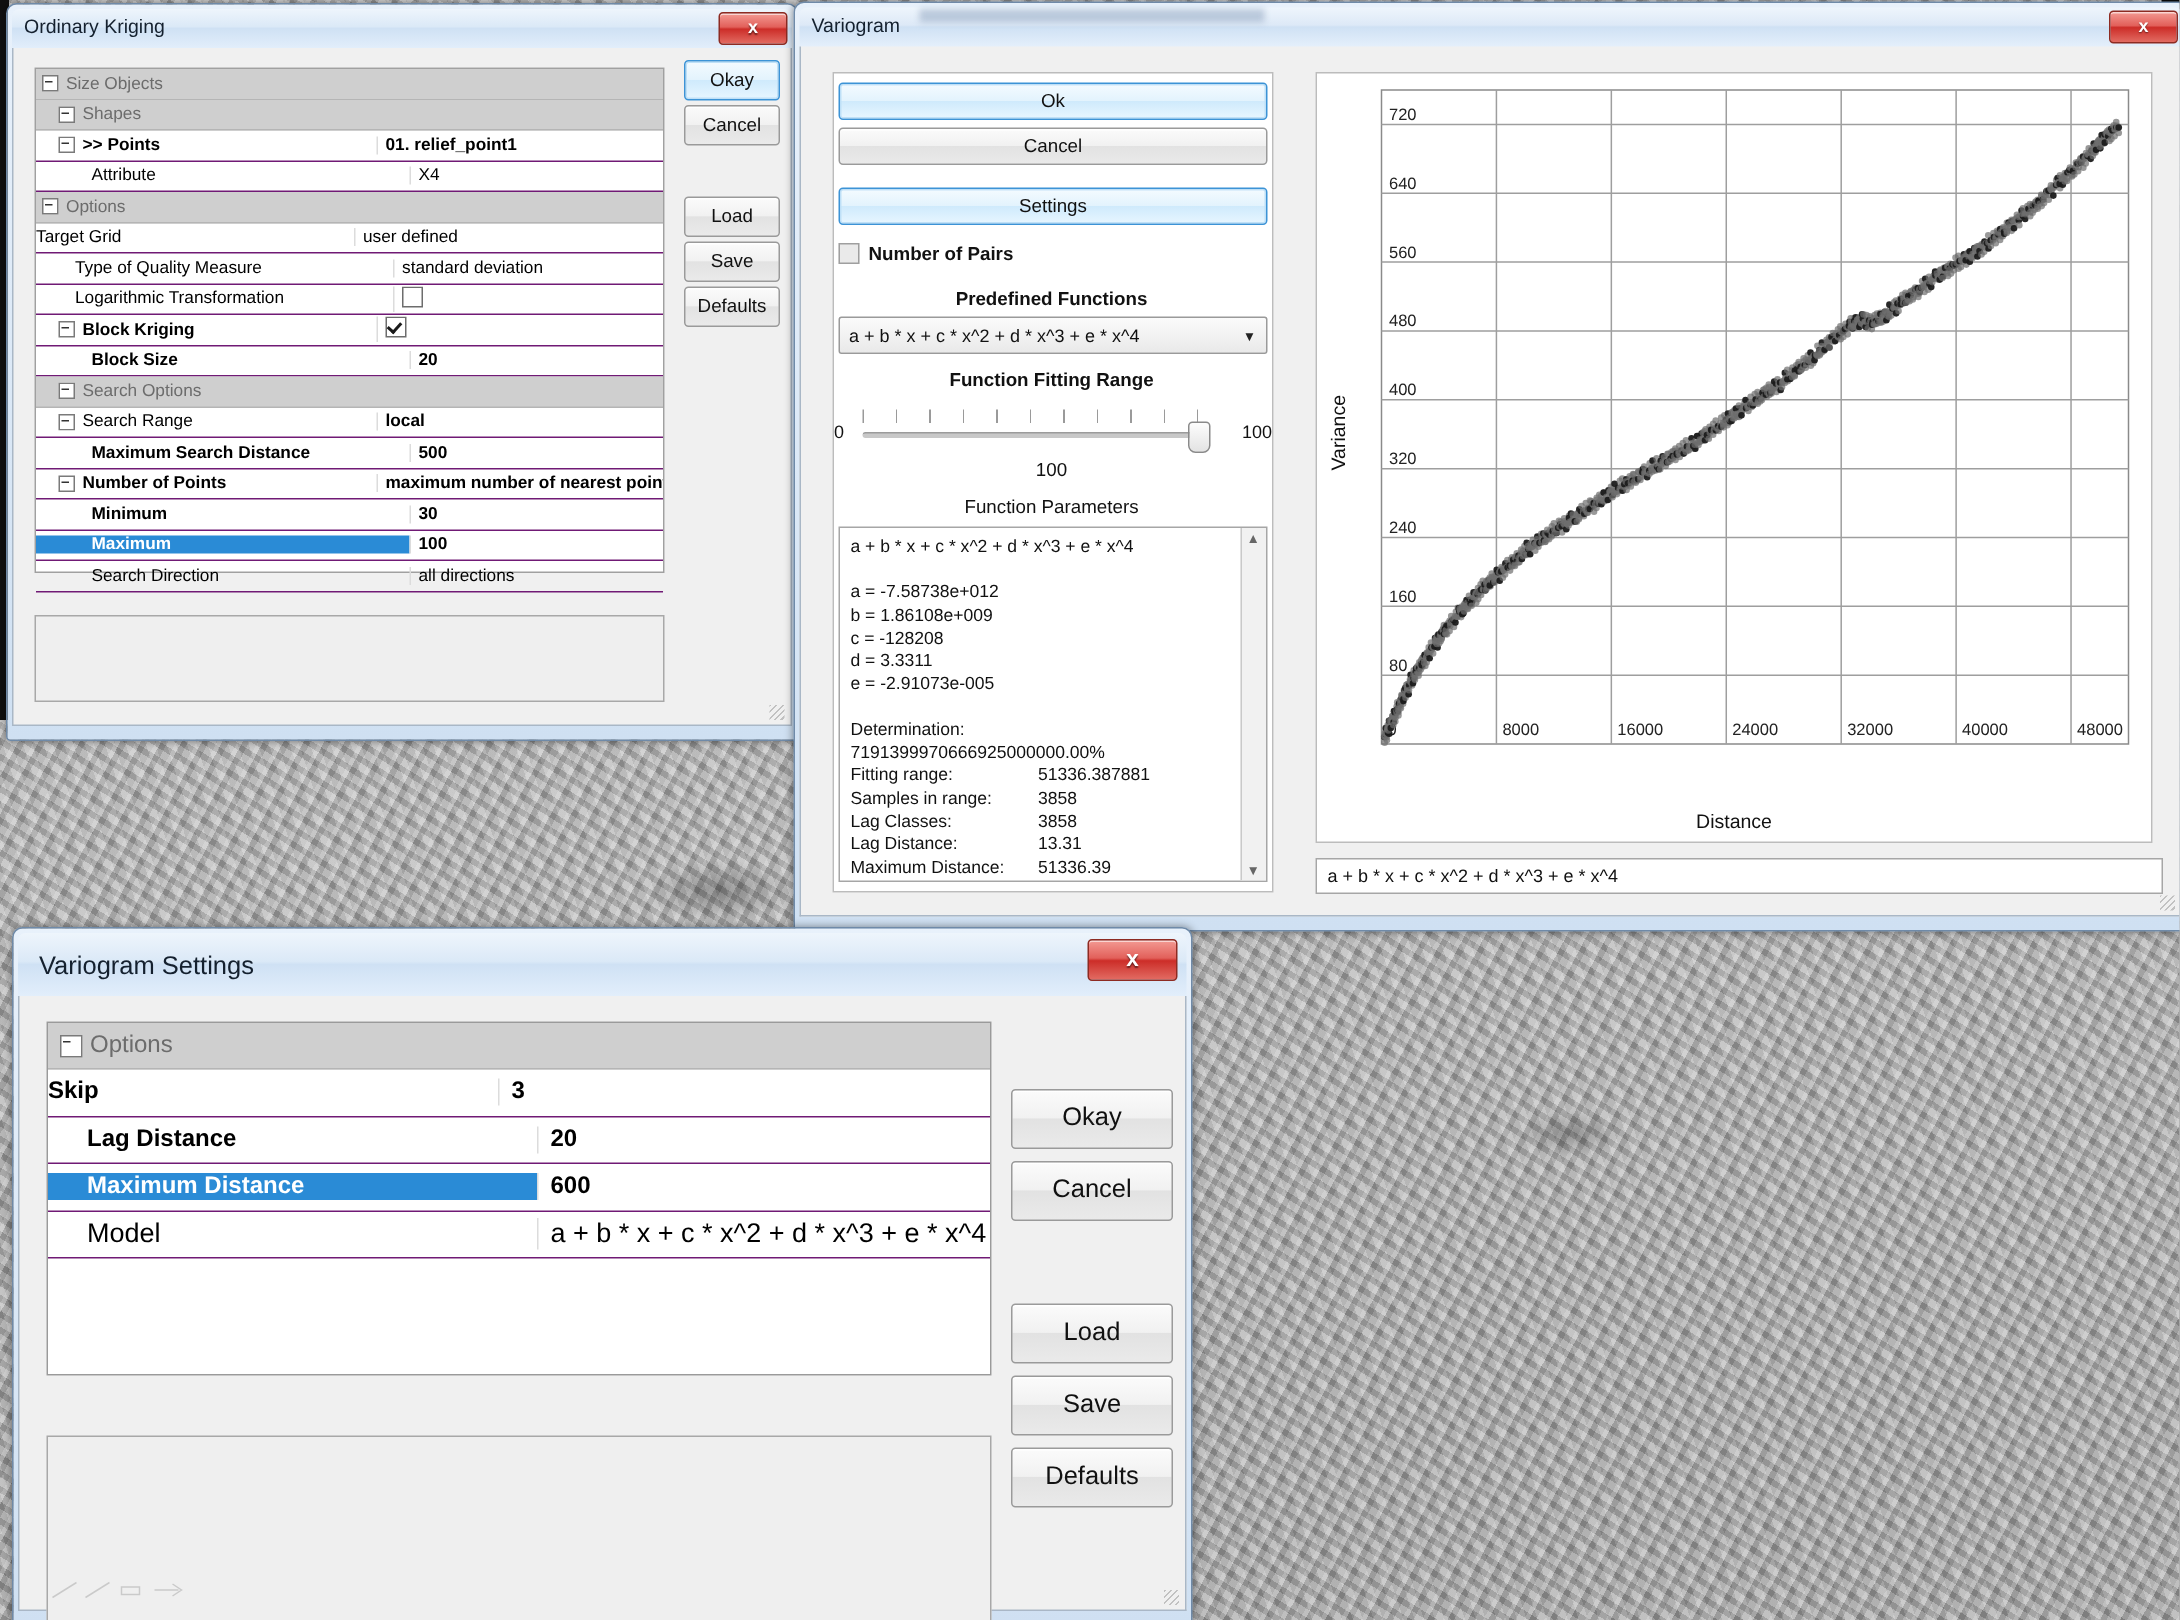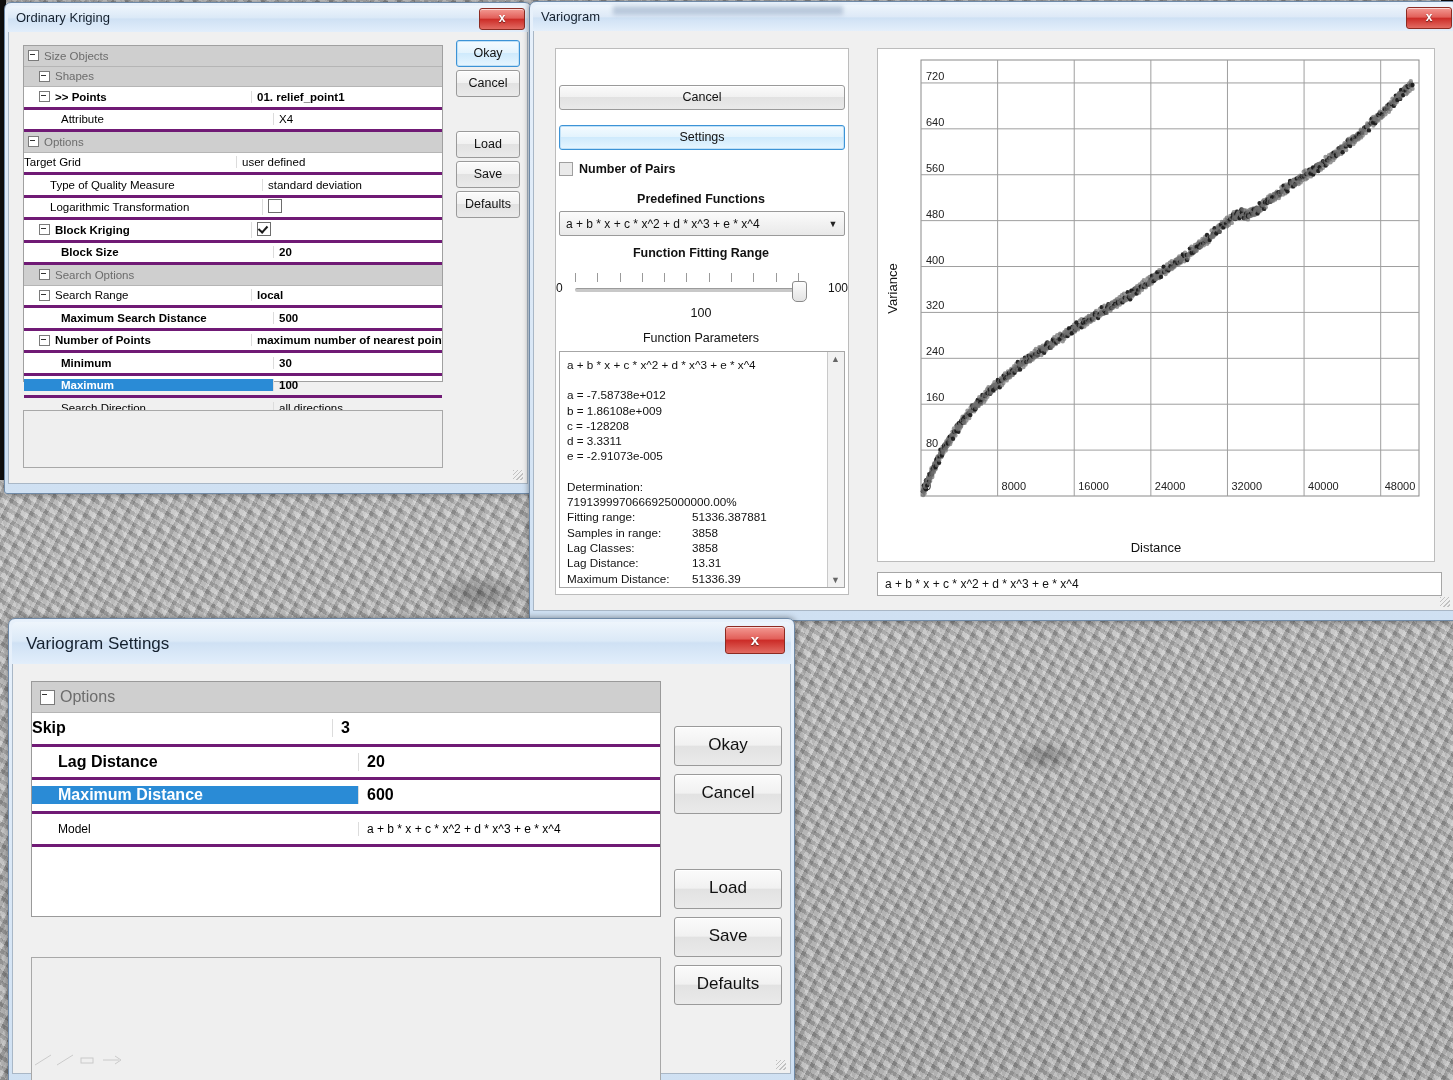--- a/index.html
+++ b/index.html
@@ -40,21 +40,21 @@
   .titlebar .ttl{position:absolute;left:8px;top:4px;font-size:13px;color:#14202e;}
   .closebtn{position:absolute;top:2px;right:3px;width:44px;height:20px;border-radius:3px;
     background:linear-gradient(#f39a93 0%,#e2605a 45%,#cc2d28 52%,#e26b62 100%);
     border:1px solid #8d2b22;box-shadow:inset 0 1px 0 rgba(255,255,255,.6);
     color:#fff;font-size:12px;font-weight:bold;text-align:center;line-height:19px;
     text-shadow:0 1px 1px rgba(0,0,0,.5);cursor:pointer;}
   .client{background:#f0f0f0;border:1px solid #a9b7c6;border-top:none;}
 
   
   .grid{background:#fff;border:1px solid #a0a0a0;}
-  .grow{display:flex;height:19.5px;border-bottom:3px solid #701a75;align-items:center;font-size:11.5px;color:#000;}
+  .grow{display:flex;height:19.5px;border-bottom:1px solid #701a75;align-items:center;font-size:11.5px;color:#000;}
   .grow.cat{background:#cfcfcf;color:#6c6c6c;border-bottom:1px solid #b5b5b5;}
   .gname{flex:0 0 auto;display:flex;align-items:center;overflow:hidden;white-space:nowrap;}
   .gval{flex:1 1 auto;border-left:1px solid #dcdcdc;padding-left:5px;overflow:hidden;white-space:nowrap;}
   .grow.cat .gval{border-left:none;}
   .exp{display:inline-block;width:9px;height:9px;border:1px solid #7a7a7a;background:#fff;
        position:relative;margin-right:5px;flex:0 0 auto;}
   .exp:after{content:"";position:absolute;left:1px;top:3px;width:5px;height:1px;background:#333;}
   .sel{background:#2a8bd6;color:#fff;}
   .cbx{display:inline-block;width:12px;height:12px;border:1px solid #6d6d6d;background:#fff;position:relative;}
   .cbx.on:after{content:"";position:absolute;left:2px;top:1px;width:4px;height:7px;
@@ -206,20 +206,21 @@
 <div class="win" id="vario-win" style="left:529px;top:1px;width:922px;height:612px;">
   <div class="titlebar" style="background:linear-gradient(#eef5fc 0%,#dde9f7 45%,#cfe1f4 50%,#e4effb 100%);">
     <span class="ttl">Variogram</span>
     <div style="position:absolute;left:80px;top:1px;width:230px;height:9px;background:rgba(150,170,195,.55);filter:blur(2px);"></div>
     <div class="closebtn">x</div>
   </div>
   <div class="client" style="height:579px;position:relative;">
 
     <div style="position:absolute;left:21px;top:17px;width:292px;height:545px;background:#fff;border:1px solid #bcbcbc;"></div>
 
+    <div class="btn prim" style="position:absolute;left:25px;top:24px;width:284px;height:23px;line-height:22px;">Ok</div>
     <div class="btn" style="position:absolute;left:25px;top:54px;width:284px;height:23px;line-height:22px;">Cancel</div>
     <div class="btn prim" style="position:absolute;left:25px;top:94px;width:284px;height:23px;line-height:22px;">Settings</div>
 
     <div style="position:absolute;left:25px;top:131px;display:flex;align-items:center;gap:6px;">
       <span class="cbx" style="background:#eaeaea;border-color:#9f9f9f;"></span>
       <span style="font-size:12.5px;font-weight:bold;color:#111;">Number of Pairs</span>
     </div>
 
     <div style="position:absolute;left:25px;top:161px;width:284px;text-align:center;font-size:12.5px;font-weight:bold;color:#111;">Predefined Functions</div>
     <div style="position:absolute;left:25px;top:180px;width:284px;height:23px;border:1px solid #9a9a9a;border-radius:2px;
@@ -1638,21 +1639,21 @@
             <span>Lag Distance</span>
           </div>
           <div class="gval" style="padding-left: 8px; font-weight: bold;">20</div>
         </div>
         <div class="grow" style="height: 30.5px; font-size: 16px;">
           <div class="gname sel" style="width: 300px; padding-left: 26px; font-weight: bold;">
             <span>Maximum Distance</span>
           </div>
           <div class="gval" style="padding-left: 8px; font-weight: bold;">600</div>
         </div>
-        <div class="grow" style="height: 30.5px; font-size: 12px;">
+        <div class="grow" style="height: 30.5px; font-size: 18px;">
           <div class="gname" style="width: 300px; padding-left: 26px;">
             <span>Model</span>
           </div>
           <div class="gval" style="padding-left: 8px;">a + b * x + c * x^2 + d * x^3 + e * x^4</div>
         </div>
       </div>
     <div style="position:absolute;left:18px;top:293px;width:628px;height:148px;background:#efefef;border:1px solid #a8a8a8;"></div>
 
     <div class="btn" style="position:absolute;left:661px;top:62px;width:106px;height:38px;line-height:36px;font-size:17px;">Okay</div>
     <div class="btn" style="position:absolute;left:661px;top:110px;width:106px;height:38px;line-height:36px;font-size:17px;">Cancel</div>

